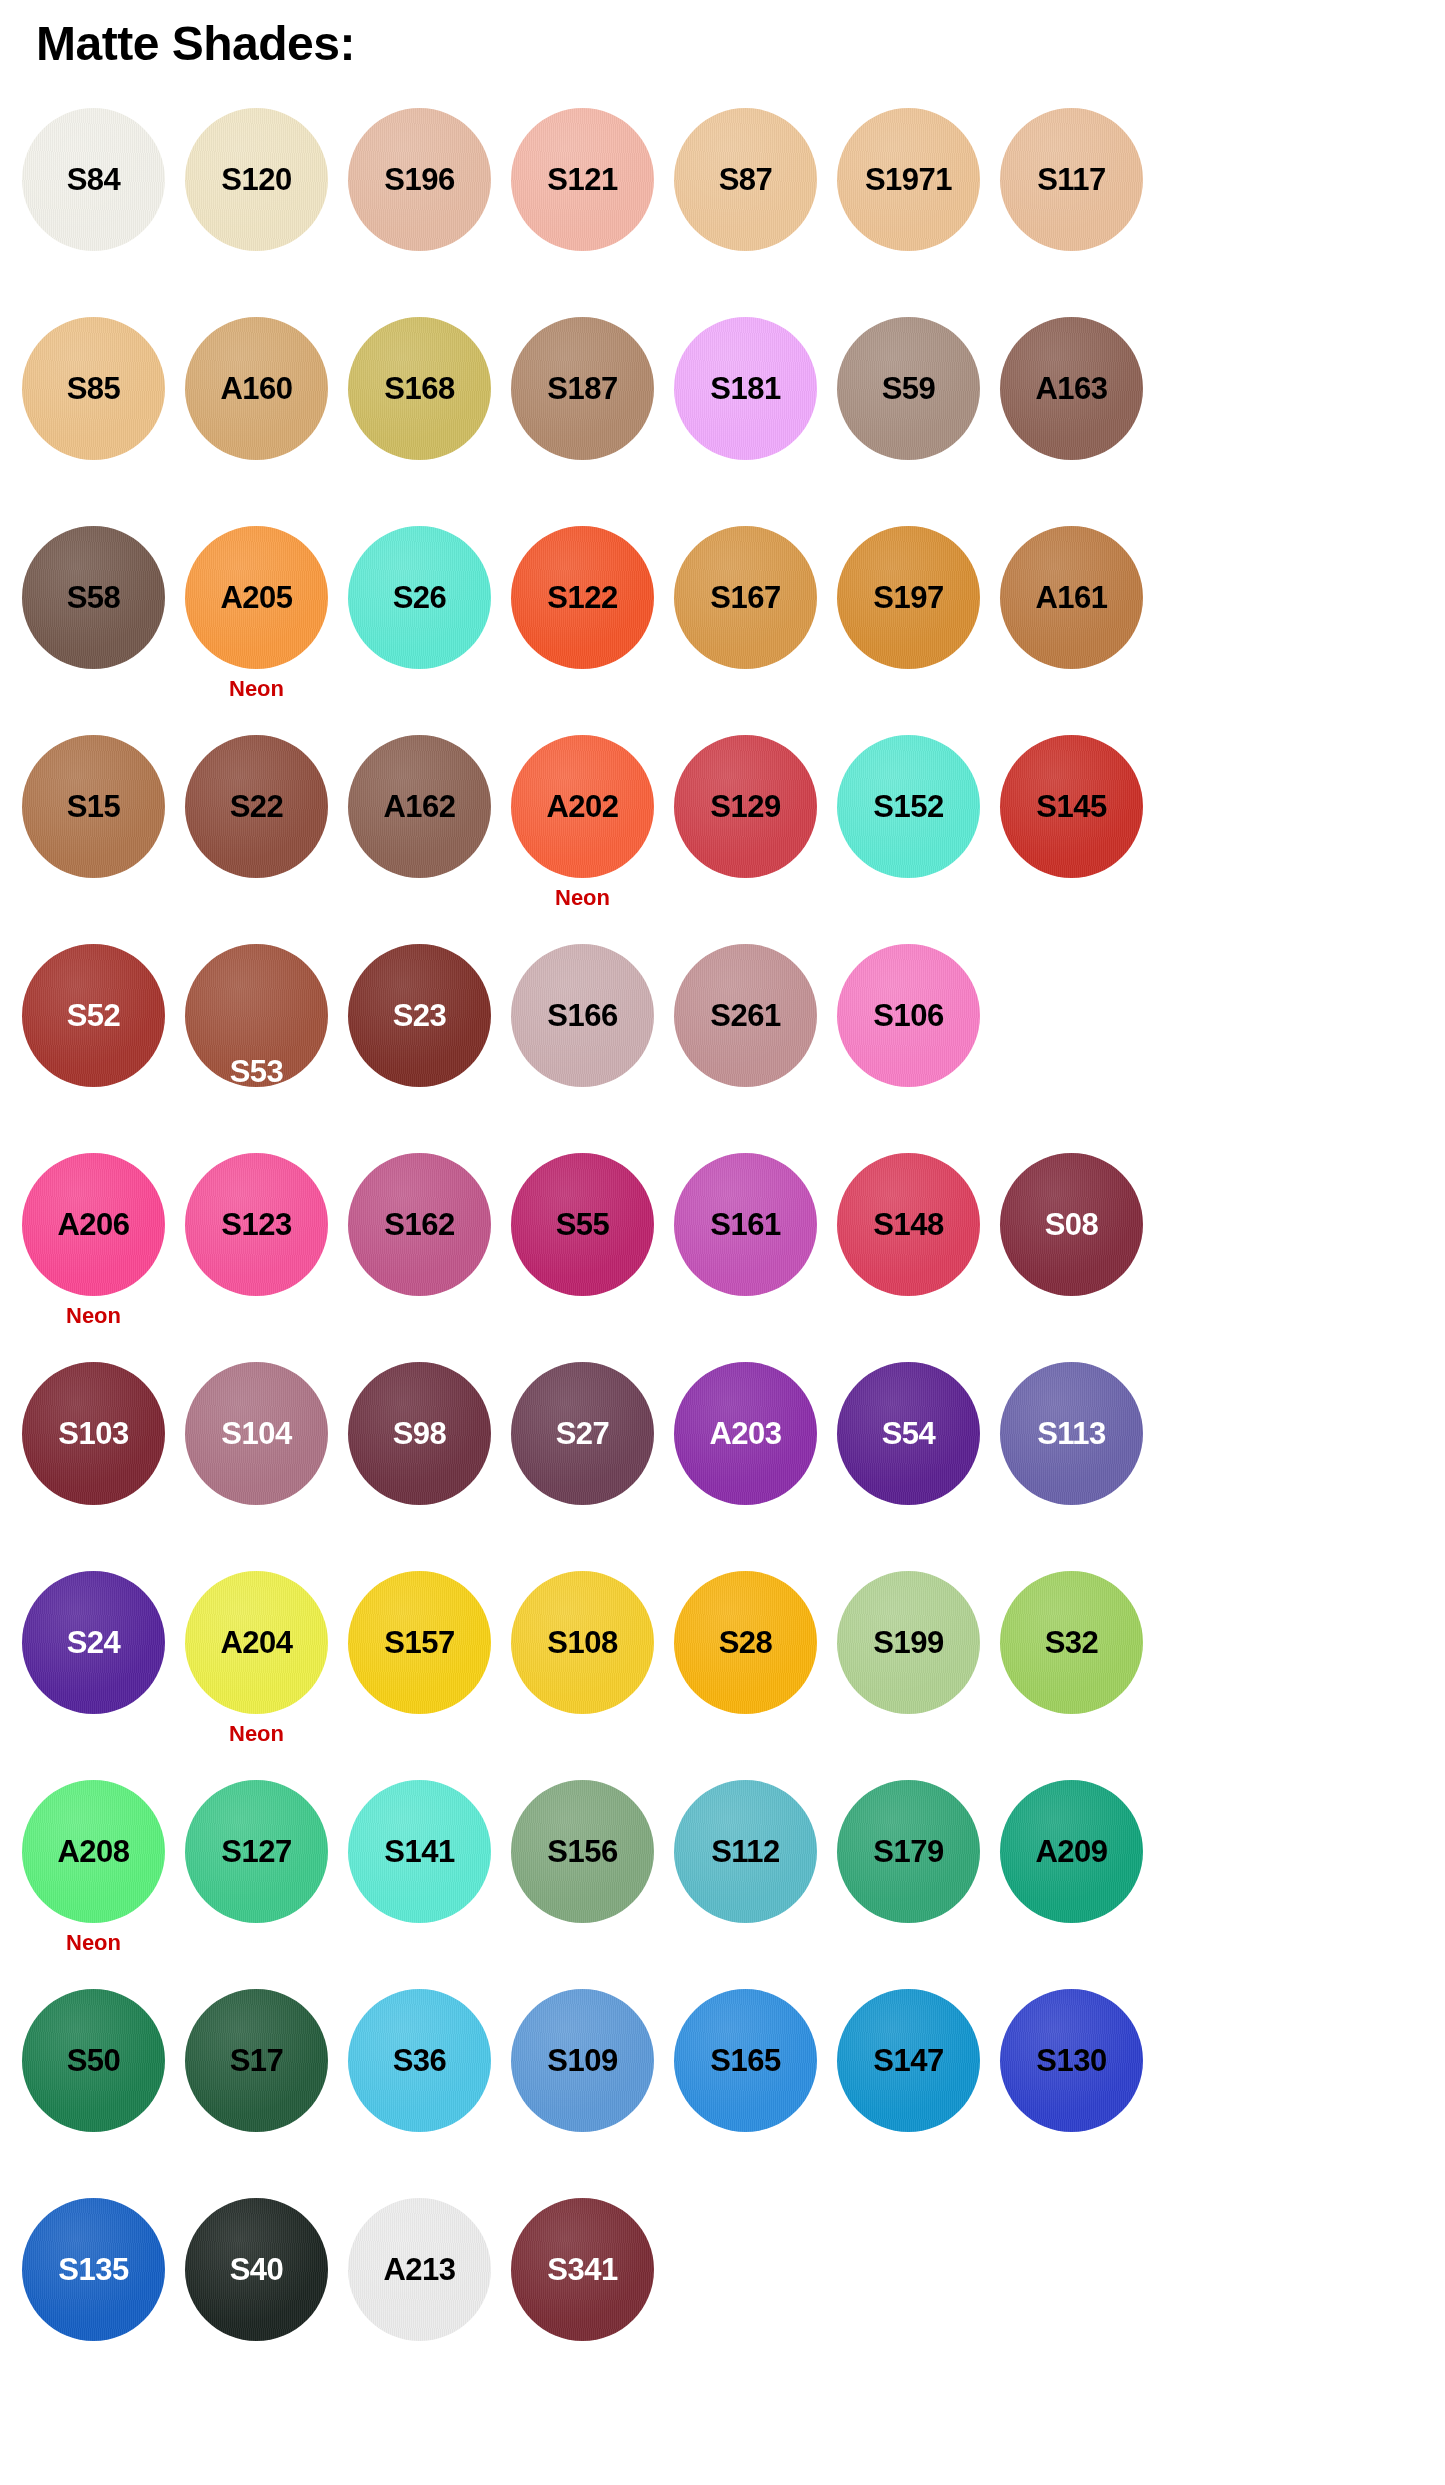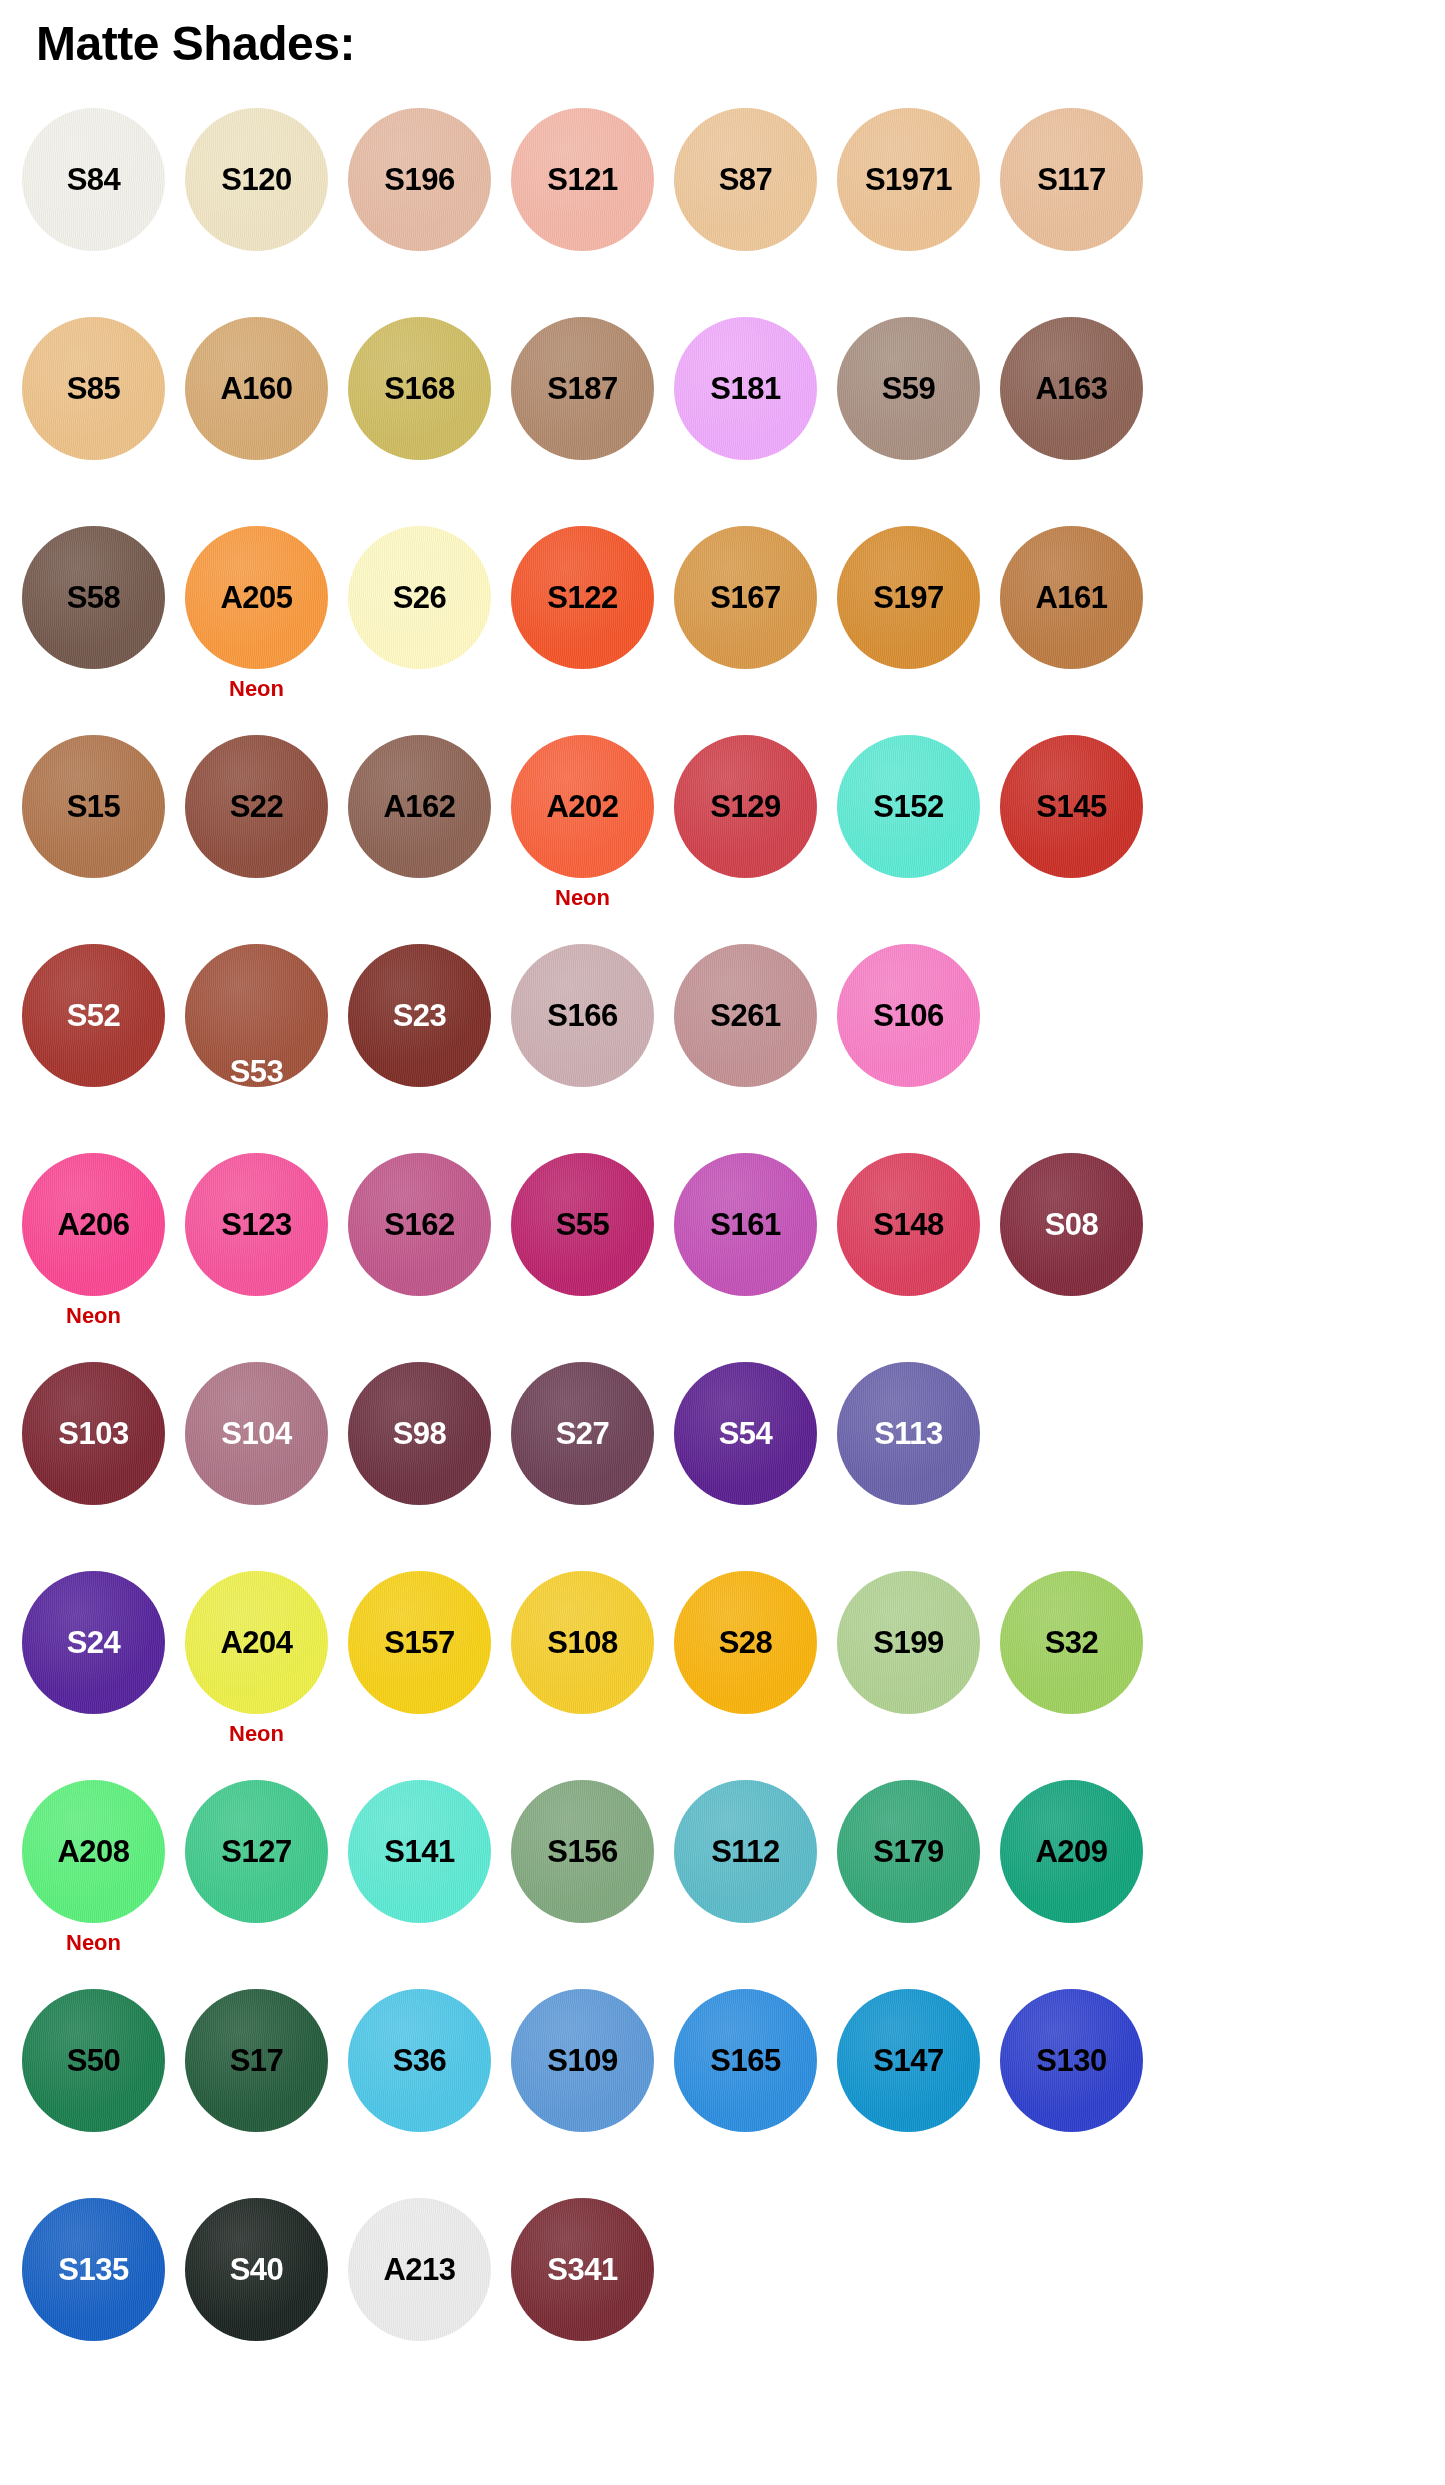--- a/index.html
+++ b/index.html
@@ -185,21 +185,21 @@
           <span class="swatch-label label-dark">S58</span>
         </div>
       </div>
       <div class="swatch-cell">
         <div class="swatch-dot" style="background-color: rgb(249, 154, 63);">
           <span class="swatch-label label-dark">A205</span>
         </div>
         <div class="neon-tag">Neon</div>
       </div>
       <div class="swatch-cell">
-        <div class="swatch-dot" style="background-color: #fef9c3;">
+        <div class="swatch-dot" style="background-color: #5eead4;">
           <span class="swatch-label label-dark">S26</span>
         </div>
       </div>
       <div class="swatch-cell">
         <div class="swatch-dot" style="background-color: rgb(244, 86, 42);">
           <span class="swatch-label label-dark">S122</span>
         </div>
       </div>
       <div class="swatch-cell">
         <div class="swatch-dot" style="background-color: rgb(217, 154, 74);">
@@ -340,20 +340,25 @@
         <div class="swatch-dot" style="background-color: rgb(110, 50, 66);">
           <span class="swatch-label label-light">S98</span>
         </div>
       </div>
       <div class="swatch-cell">
         <div class="swatch-dot" style="background-color: rgb(109, 64, 85);">
           <span class="swatch-label label-light">S27</span>
         </div>
       </div>
       <div class="swatch-cell">
+        <div class="swatch-dot" style="background-color: rgb(140, 46, 170);">
+          <span class="swatch-label label-light">A203</span>
+        </div>
+      </div>
+      <div class="swatch-cell">
         <div class="swatch-dot" style="background-color: rgb(92, 33, 145);">
           <span class="swatch-label label-light">S54</span>
         </div>
       </div>
       <div class="swatch-cell">
         <div class="swatch-dot" style="background-color: rgb(106, 99, 171);">
           <span class="swatch-label label-light">S113</span>
         </div>
       </div>
     </div>

